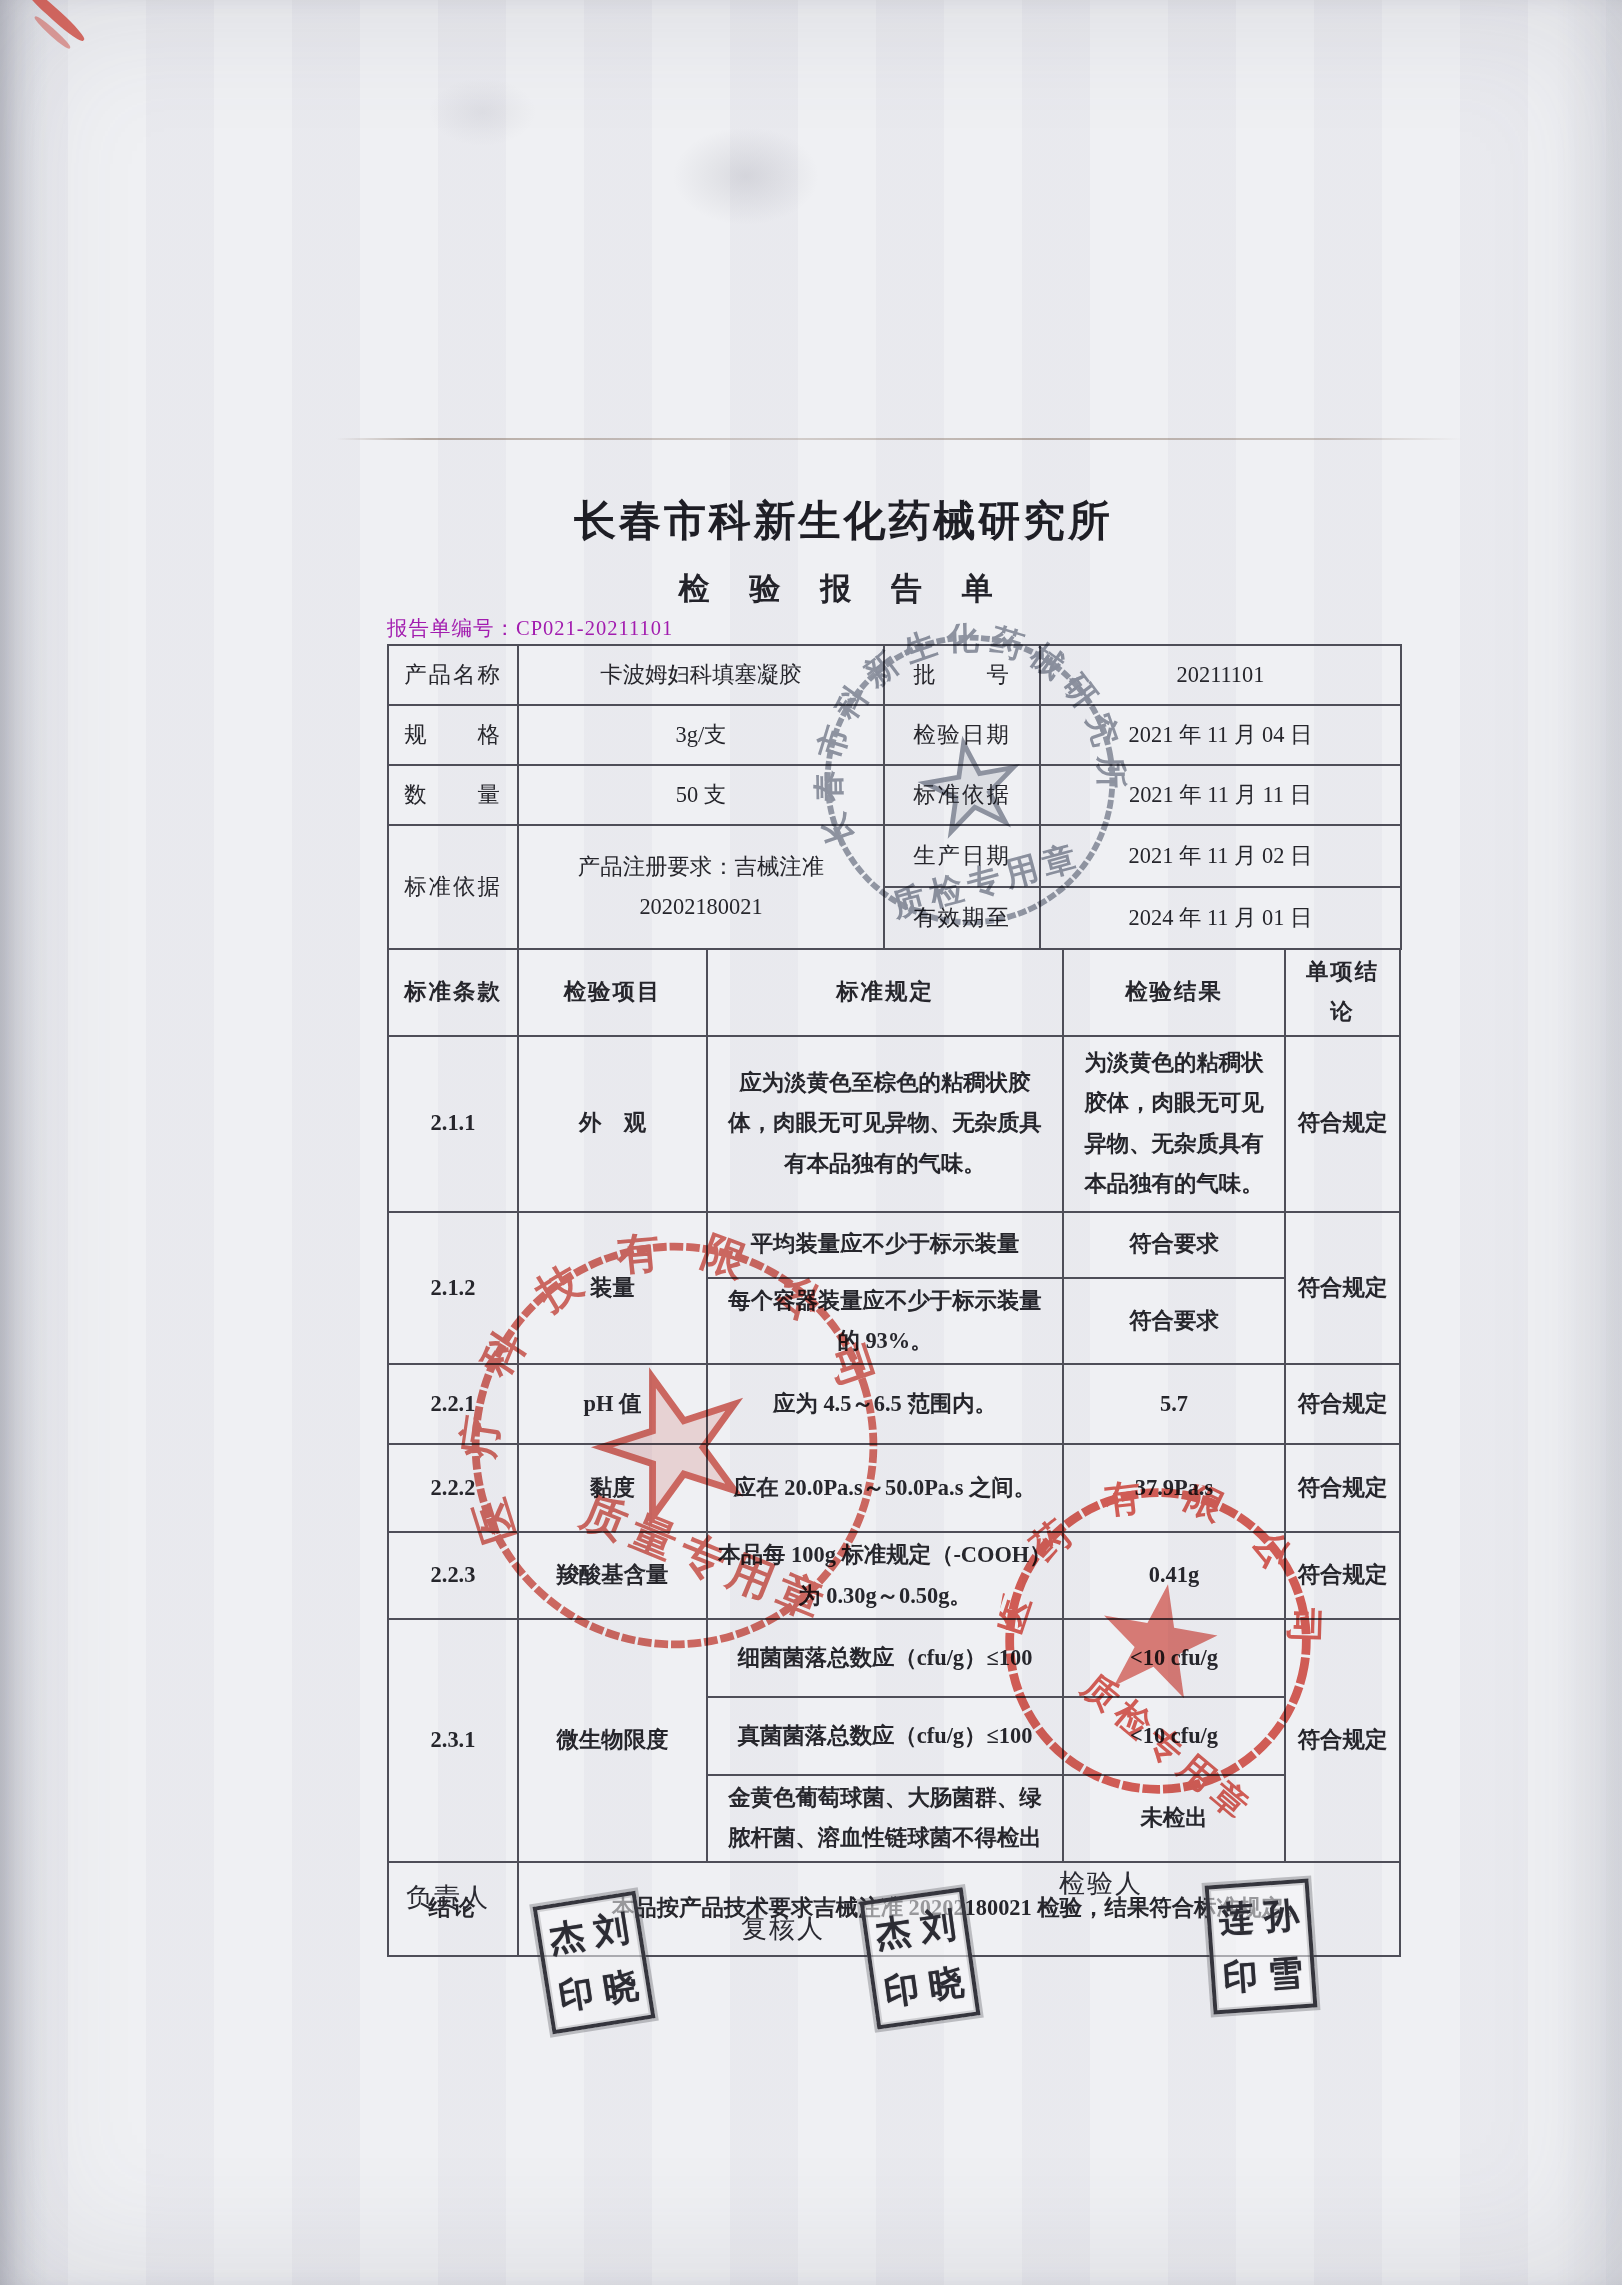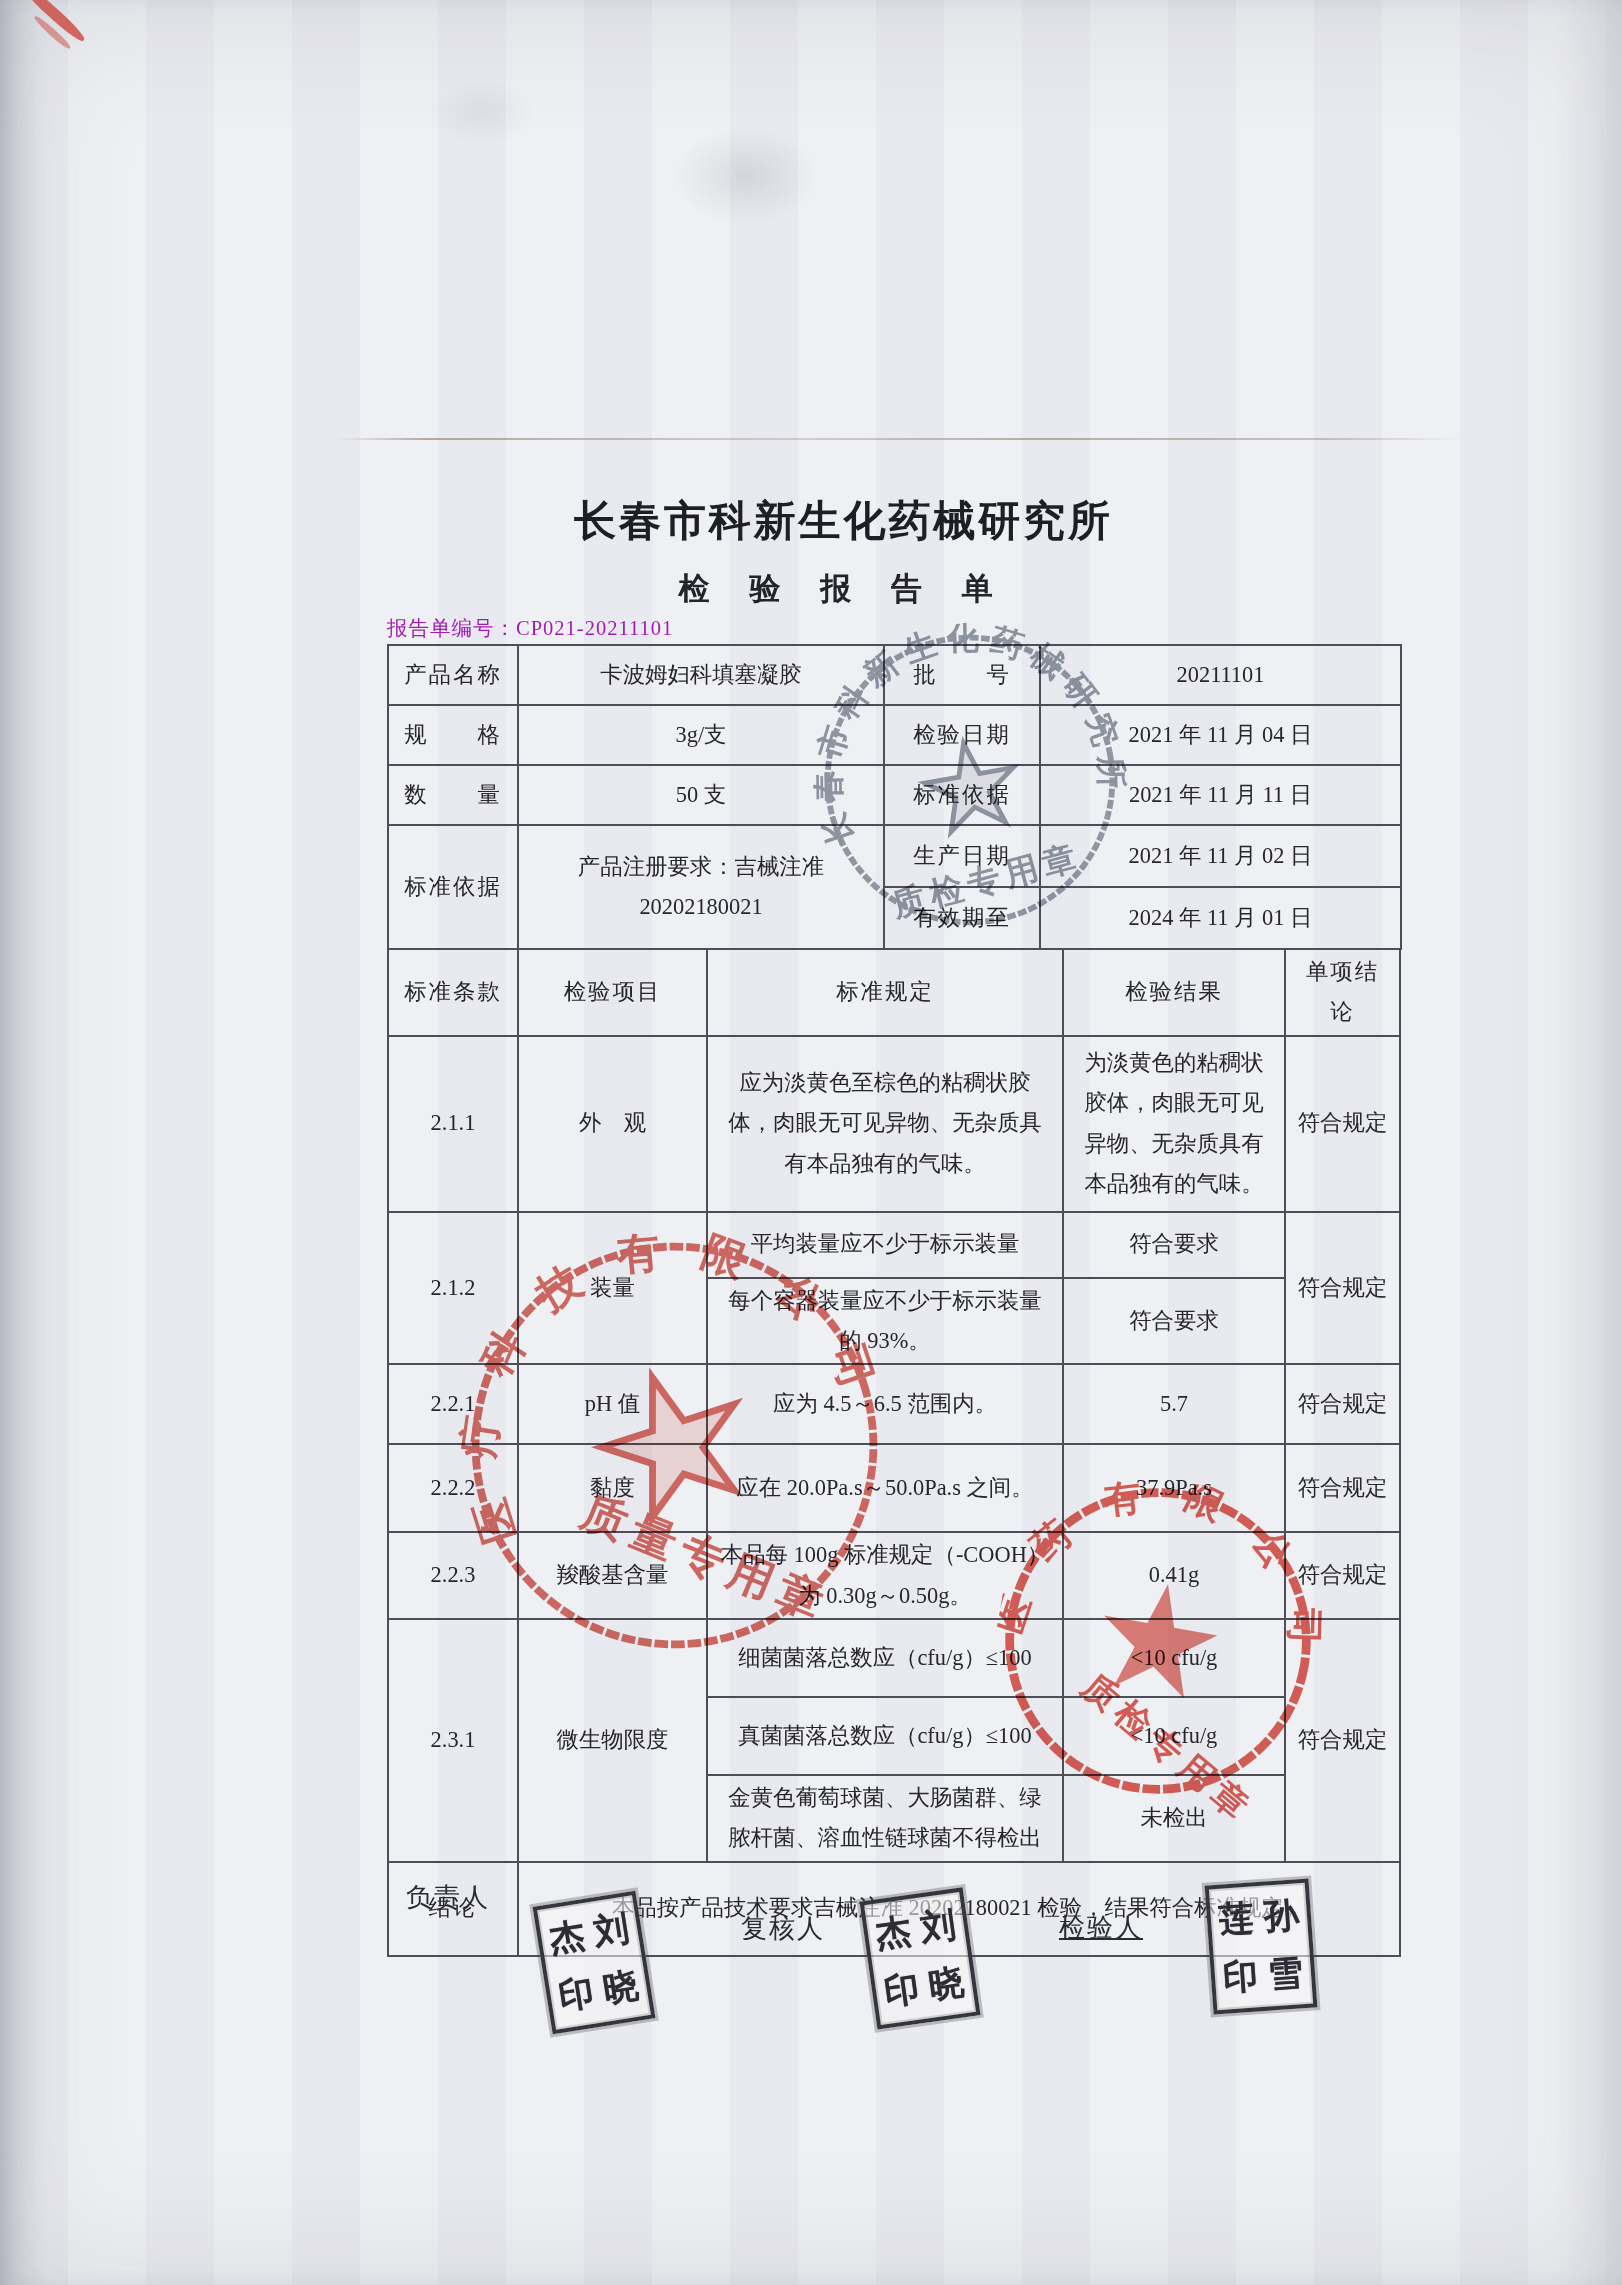--- a/index.html
+++ b/index.html
@@ -22,21 +22,21 @@
   .org-title{position:absolute;left:224px;top:493px;width:1239px;text-align:center;
     font-family:"Liberation Sans","DejaVu Sans",sans-serif;font-weight:700;font-size:42px;letter-spacing:2.9px;color:#1e1e25;}
   .doc-title{position:absolute;left:224px;top:568px;width:1239px;text-align:center;
     font-family:"Liberation Sans","DejaVu Sans",sans-serif;font-weight:700;font-size:31px;letter-spacing:15.6px;color:#23232a;}
   .report-no{position:absolute;left:387px;top:614px;font-size:20.5px;color:#a21caf;letter-spacing:1px;}
 
   .tables{position:absolute;left:387px;top:644px;width:1212px;}
   table.doc-table{border-collapse:collapse;table-layout:fixed;width:1012px;}
   table.doc-table td{border:2px solid #4e4e58;text-align:center;vertical-align:middle;
     font-size:22.4px;line-height:1.8;padding:2px 9.8px;color:#26262c;}
-  table.main-table{margin-top:-2px;}
+  table.main-table{margin-top:-2px;font-weight:bold;}
   td.spec-left{text-align:justify;padding:3.9px 15.6px;line-height:2.2;}
   td.result-tall{line-height:2.1;}
   .lbl{letter-spacing:2px;}
 
   .stamp{position:absolute;mix-blend-mode:multiply;pointer-events:none;}
   .stamp text{font-family:"Liberation Sans","DejaVu Sans",sans-serif;font-weight:700;}
 
   .sig-label{position:absolute;font-size:26px;color:#2a2a32;letter-spacing:2px;}
   .seal{position:absolute;width:90px;height:115px;border:4.9px solid #35353d;
     box-shadow:0 0 0 2.9px rgba(53,53,61,.28), inset 0 0 0 2px rgba(53,53,61,.18);
@@ -224,20 +224,20 @@
 </div>
 
 <div class="sig-label" style="left:741px;top:1911px;">复核人</div>
 <div class="seal" style="left:868px;top:1894px;transform:rotate(-8deg);">
   <span>杰</span>
   <span>刘</span>
   <span>印</span>
   <span>晓</span>
 </div>
 
-<div class="sig-label" style="left:1059px;top:1910px;text-decoration:underline;">检验人</div>
+<div class="sig-label" style="left:1059px;top:1866px;">检验人</div>
 <div class="seal" style="left:1209px;top:1882px;transform:rotate(-4deg);">
   <span>莲</span>
   <span>孙</span>
   <span>印</span>
   <span>雪</span>
 </div>
 
 
 </body></html>

